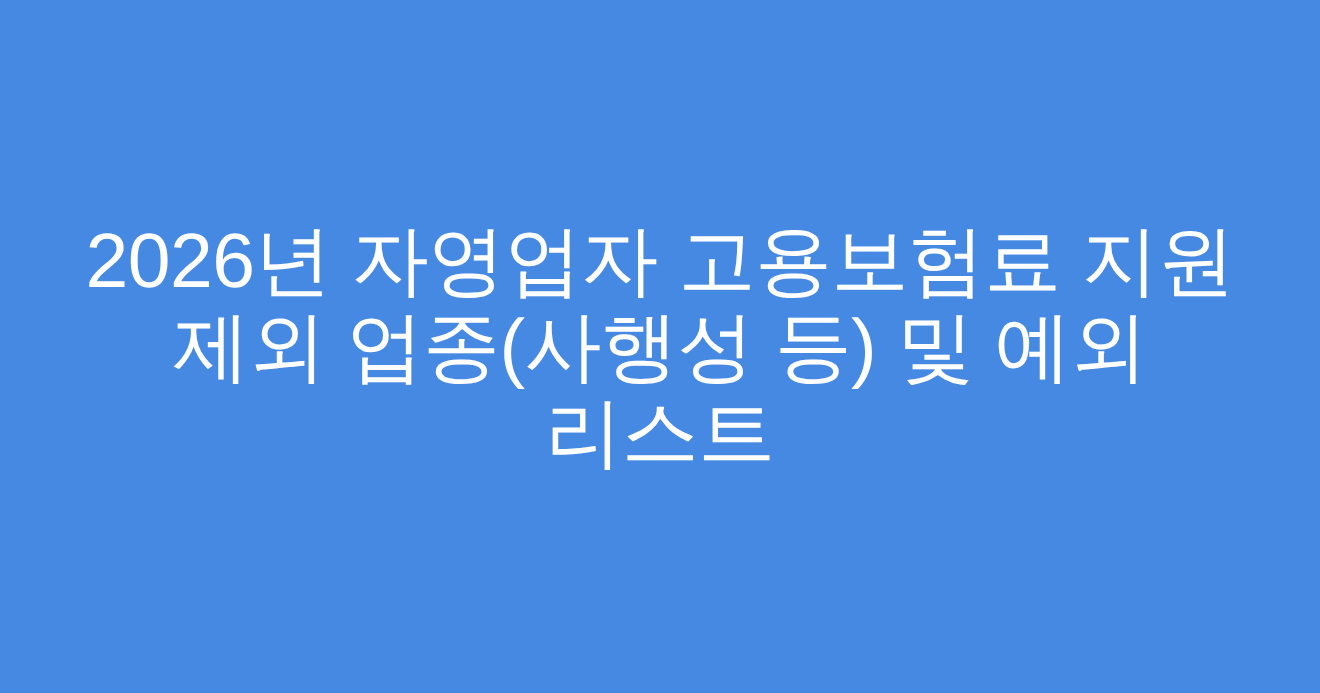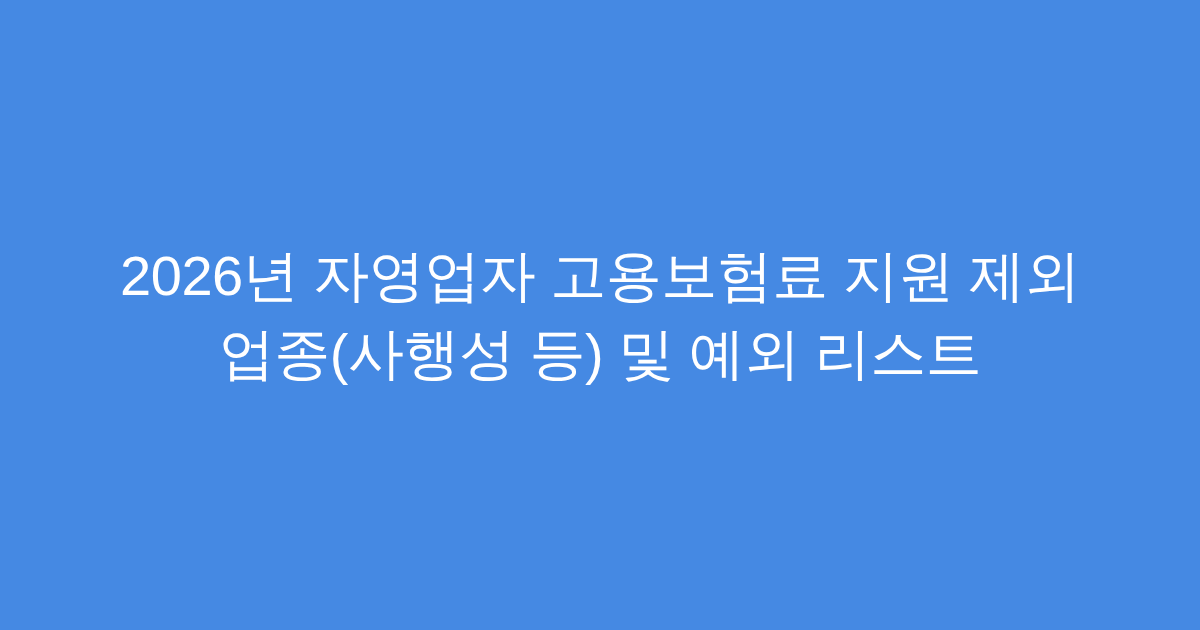--- a/index.html
+++ b/index.html
@@ -32,21 +32,21 @@
     display: block;
     text-align: center;
   }
 
   #card-title {
     margin: 0;
     padding: 0;
     color: #ffffff;
     font-family: "Liberation Sans", "DejaVu Sans", sans-serif;
     font-weight: 400;
-    font-size: 56px;
+    font-size: 70px;
     line-height: 78px;
     letter-spacing: -0.5px;
     text-align: center;
     word-break: keep-all;
     white-space: pre-line;
     -webkit-font-smoothing: antialiased;
   }
 </style>
 </head>
 <body>

